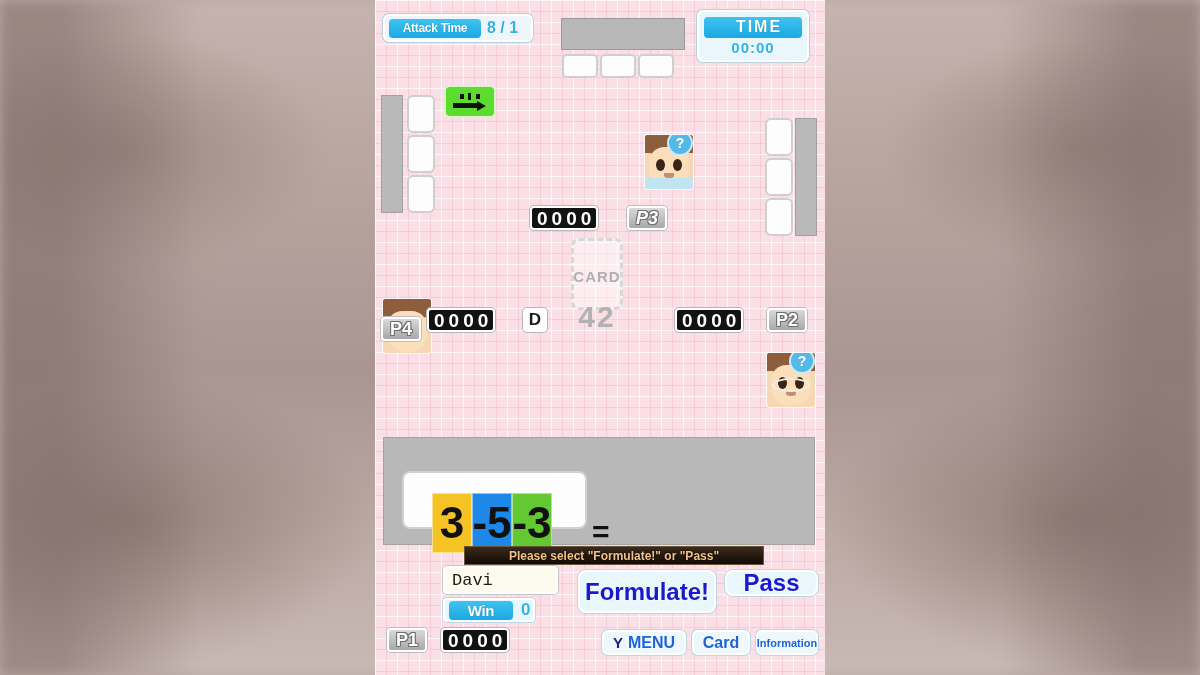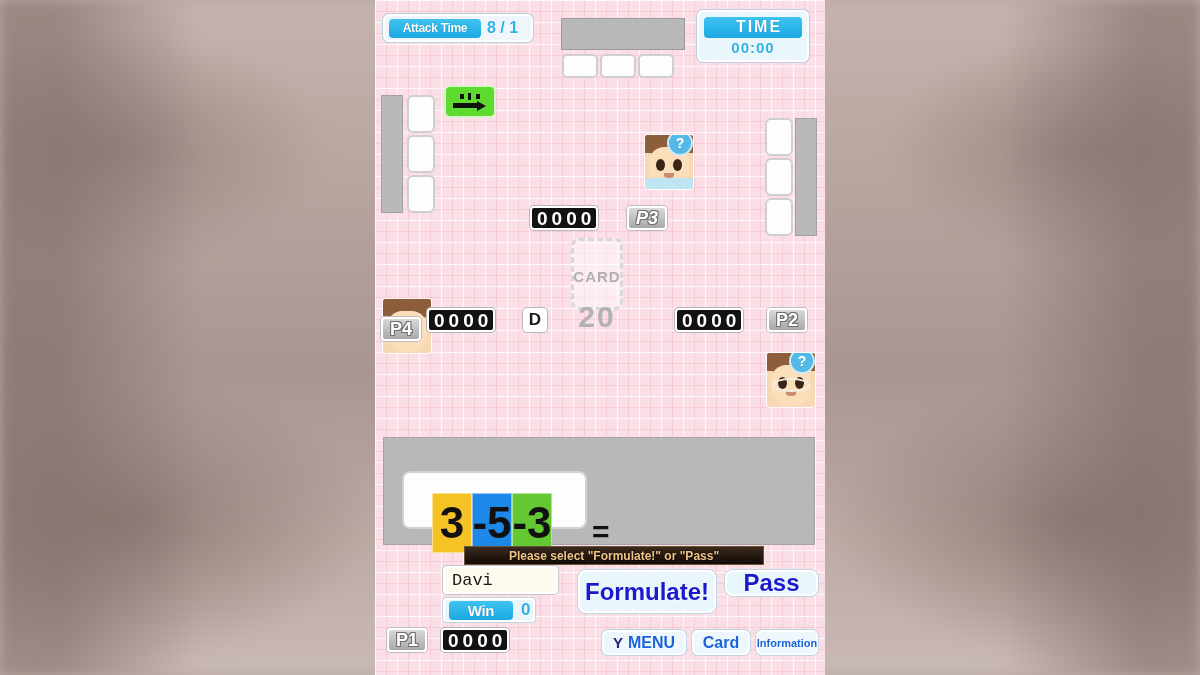--- a/index.html
+++ b/index.html
@@ -377,21 +377,21 @@
       <span>0</span>
       <span>0</span>
       <span>0</span>
     </div>
     <div class="abs ptag" style="left:392px; top:308px;">P2</div>
 
     <div class="abs" id="deck">
       <div class="ghost"></div>
       <div class="lbl">CARD</div>
     </div>
-    <div id="deck-count">20</div>
+    <div id="deck-count">42</div>
 
     <div class="abs" id="formula-panel">
       <div id="formula-tray">
         <div id="tiles">
           <div class="tile" style="background: rgb(245, 195, 36);">3</div>
           <div class="tile" style="background: rgb(30, 136, 232);">-5</div>
           <div class="tile" style="background: rgb(99, 200, 50);">-3</div>
         </div>
         <div id="eq">=</div>
       </div>

